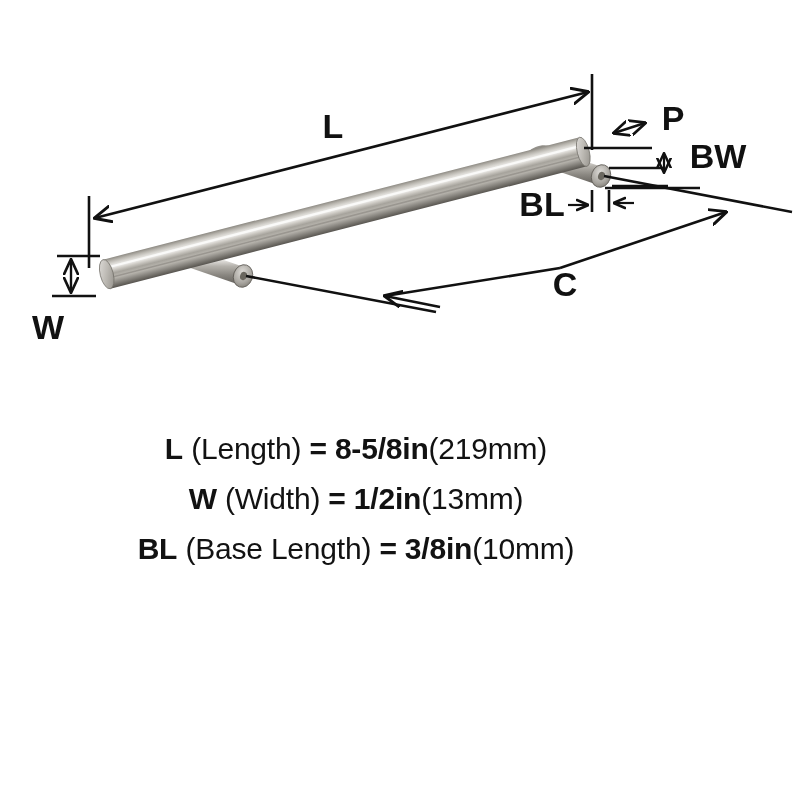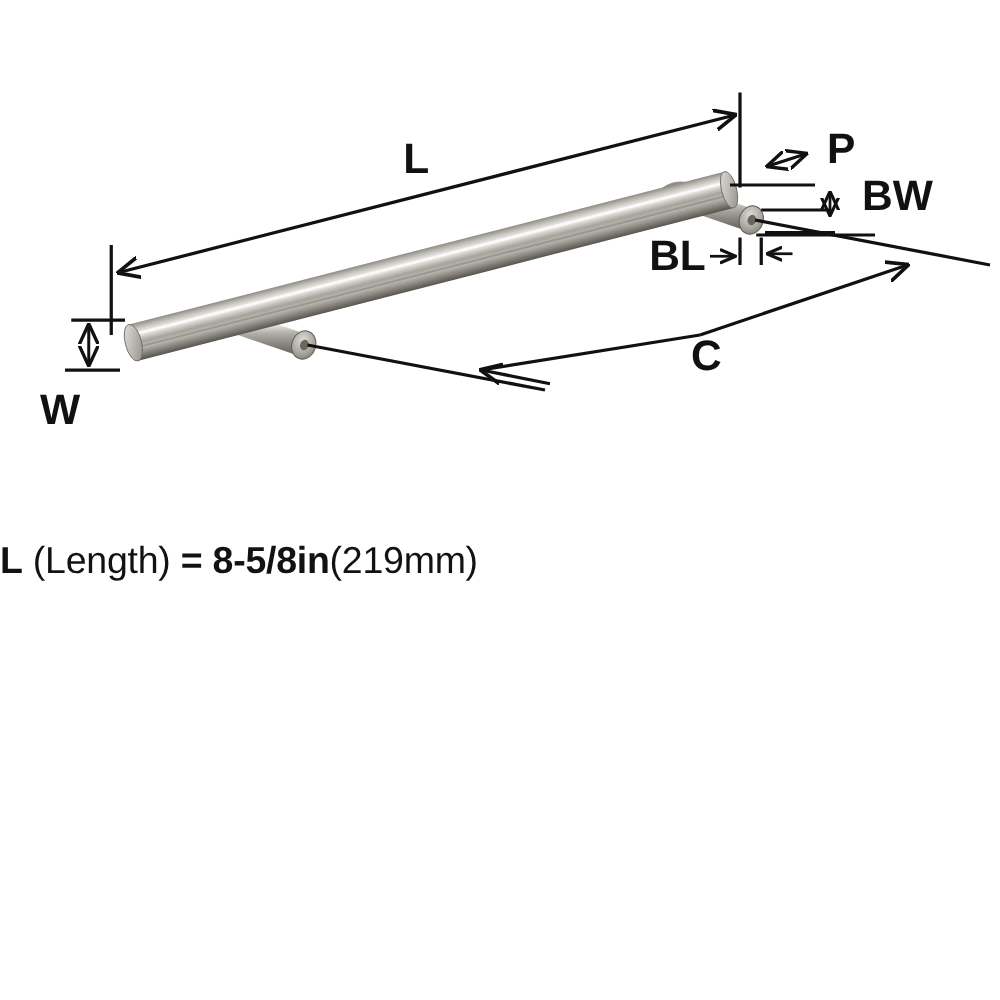--- a/index.html
+++ b/index.html
@@ -19,21 +19,21 @@
     left: 0;
     top: 0;
     width: 800px;
     height: 420px;
   }
   #spec-list {
     position: absolute;
     left: 0;
     top: 424px;
     width: 712px;
-    text-align: left;
+    text-align: center;
   }
   .spec-line {
     font-size: 30px;
     line-height: 50px;
     color: #121212;
     white-space: nowrap;
     letter-spacing: -0.2px;
   }
   .spec-code { font-weight: bold; }
   .spec-name { font-weight: normal; }
@@ -186,13 +186,25 @@
   </g>
 </svg>
 
 <div id="spec-list">
   <div class="spec-line">
     <span class="spec-code">L</span>
     <span class="spec-name">(Length)</span>
     <span class="spec-eq">=</span>
     <span class="spec-imperial">8-5/8in</span><span class="spec-metric">(219mm)</span>
   </div>
+  <div class="spec-line">
+    <span class="spec-code">W</span>
+    <span class="spec-name">(Width)</span>
+    <span class="spec-eq">=</span>
+    <span class="spec-imperial">1/2in</span><span class="spec-metric">(13mm)</span>
+  </div>
+  <div class="spec-line">
+    <span class="spec-code">BL</span>
+    <span class="spec-name">(Base Length)</span>
+    <span class="spec-eq">=</span>
+    <span class="spec-imperial">3/8in</span><span class="spec-metric">(10mm)</span>
+  </div>
 </div>
 
 </body></html>

